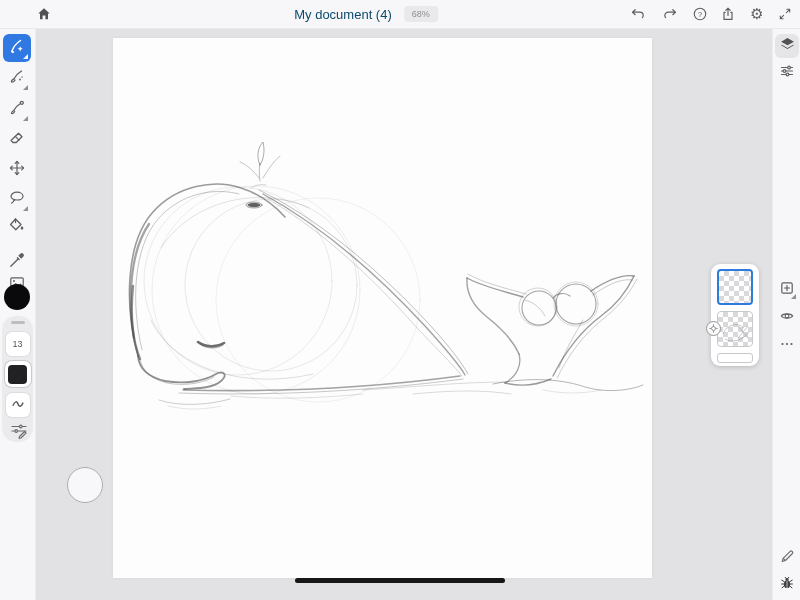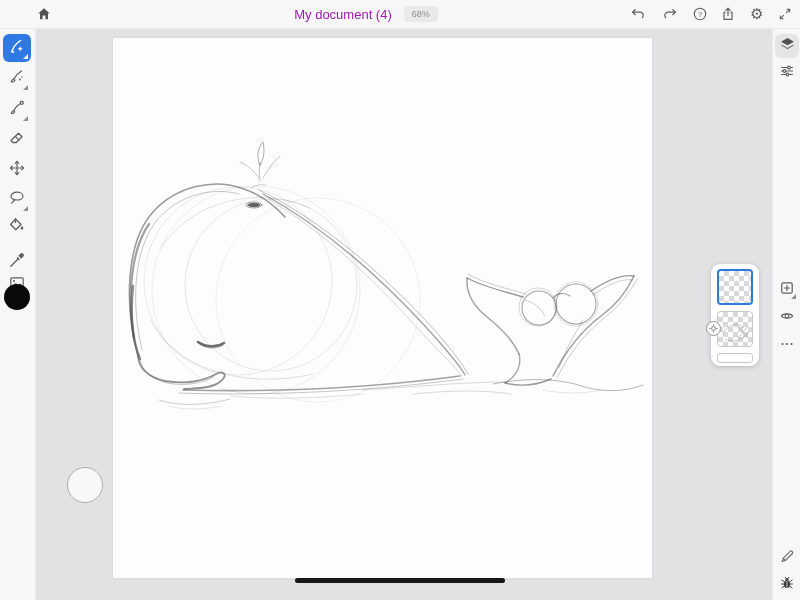--- a/index.html
+++ b/index.html
@@ -6,21 +6,21 @@
   #app{position:relative;width:800px;height:600px;background:#e2e1e3;overflow:hidden;
        font-family:"Liberation Sans",sans-serif;-webkit-font-smoothing:antialiased;}
   
   .topbar{position:absolute;left:0;top:0;width:800px;height:28px;background:#f7f6f8;
           border-bottom:1px solid #e9e8ea;z-index:30;}
   .icon-btn{position:absolute;width:24px;height:24px;display:flex;align-items:center;
             justify-content:center;border-radius:5px;color:#5f5e60;}
   .icon-btn svg{display:block;}
   .title-group{position:absolute;left:366px;top:0;height:28px;transform:translateX(-50%);
                display:flex;align-items:center;gap:12px;white-space:nowrap;}
-  .doc-title{font-size:13px;color:#a21caf;}
+  .doc-title{font-size:13px;color:#0c4a6e;}
   .zoom-badge{background:#e9e8ea;color:#8f8e90;font-size:9px;padding:3px 8px;border-radius:4px;}
   
   .left-rail{position:absolute;left:0;top:28px;width:35px;height:572px;background:#f7f6f8;
              border-right:1px solid #ecebee;z-index:20;}
   .tool{position:absolute;left:3px;width:28px;height:28px;border-radius:6px;display:flex;
         align-items:center;justify-content:center;color:#5f5e60;}
   .tool.active{background:#3179e2;color:#ffffff;}
   .corner{position:absolute;right:3px;bottom:3px;width:0;height:0;
           border-bottom:5px solid #8f8e90;border-left:5px solid transparent;}
   .tool.active .corner{border-bottom-color:rgba(255,255,255,.95);}
@@ -276,20 +276,47 @@
       <span>
         <svg width="18" height="18" viewBox="0 0 18 18" fill="none" stroke="#5f5e60" stroke-width="1.2" stroke-linejoin="round">
           <rect x="2.8" y="3.8" width="12.4" height="10.4" rx="1"></rect>
           <circle cx="6" cy="7" r="1" fill="#5f5e60" stroke="none"></circle>
           <path d="M4.5 12.8 l3.2-3.2 2.6 2.6 2-2 2.2 2.6"></path>
           </svg>
       </span>
     </div>
     <div class="color-dot" style="top:256px;background:#0a0a0c;"></div>
 
+    <div class="sub-panel">
+      <div class="handle"></div>
+      <div class="mini-btn" style="top:16px;">
+        <span>13</span>
+      </div>
+      <div class="swatch-outer" style="top:45px;">
+        <div class="swatch-inner" style="background:#212123;"></div>
+      </div>
+      <div class="mini-btn" style="top:77px;">
+        <span>
+          <svg width="16" height="16" viewBox="0 0 18 18" fill="none" stroke="#58575a" stroke-width="1.6" stroke-linecap="round">
+            <path d="M3.5 10.5 C5.5 5.5 8 5.5 9 9 C10 12.5 12.5 12.5 14.5 8"></path>
+            </svg>
+        </span>
+      </div>
+      <div class="sliders-ic" style="top:104px;">
+        <span>
+          <svg width="20" height="20" viewBox="0 0 20 20" fill="none" stroke="#6a696b" stroke-width="1.2" stroke-linecap="round">
+            <path d="M3 6.5 H10 M13.5 6.5 H17"></path>
+              <circle cx="11.8" cy="6.5" r="1.3"></circle>
+            <path d="M3 11 H5.5 M9 11 H17"></path>
+              <circle cx="7.2" cy="11" r="1.3"></circle>
+            <path d="M10.5 16.5 l5-5 1.5 1.5 -5 5 -1.8 .3 z"></path>
+            </svg>
+        </span>
+      </div>
+    </div>
   </div>
 
   <div class="right-rail">
     <div class="rr-btn selected" style="top:6px;">
       <span>
         <svg width="17" height="17" viewBox="0 0 16 16">
           <path d="M8 1.8 L14 5.3 8 8.8 2 5.3 Z" fill="#525254"></path>
           <path d="M2.6 8.2 L8 11.4 13.4 8.2 14 8.6 8 12.2 2 8.6 Z" fill="#525254"></path>
           </svg>
       </span>

